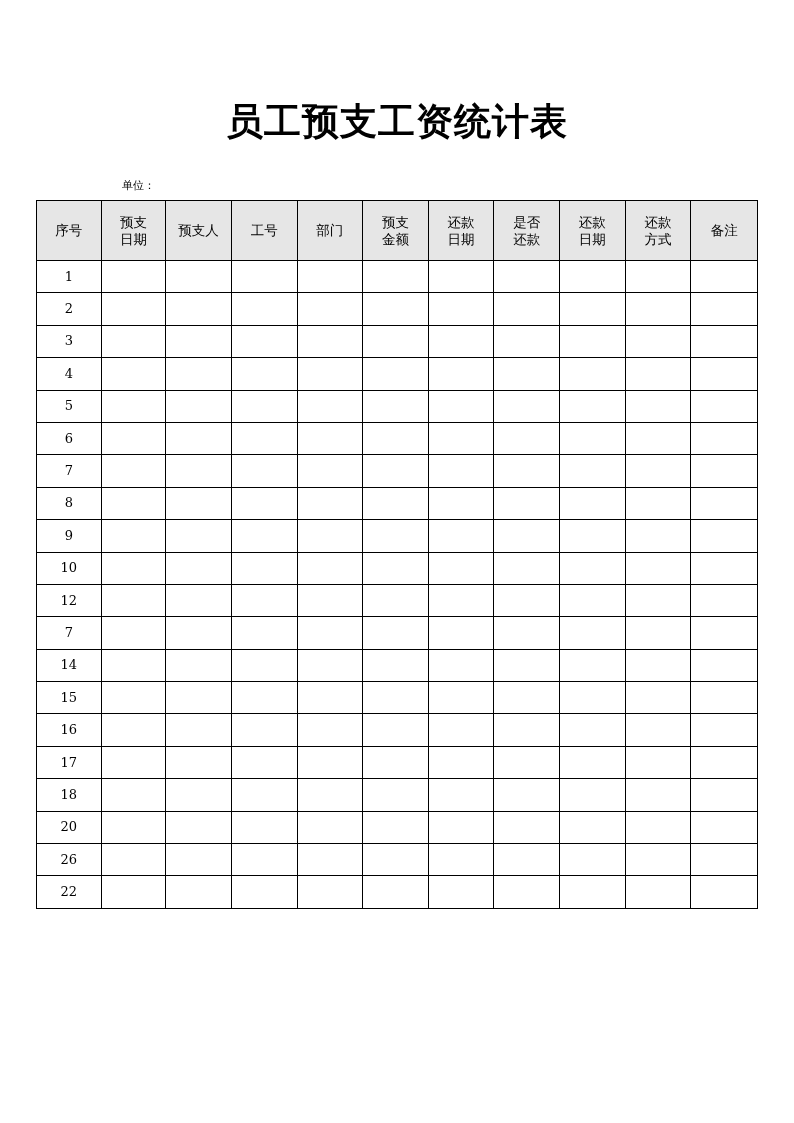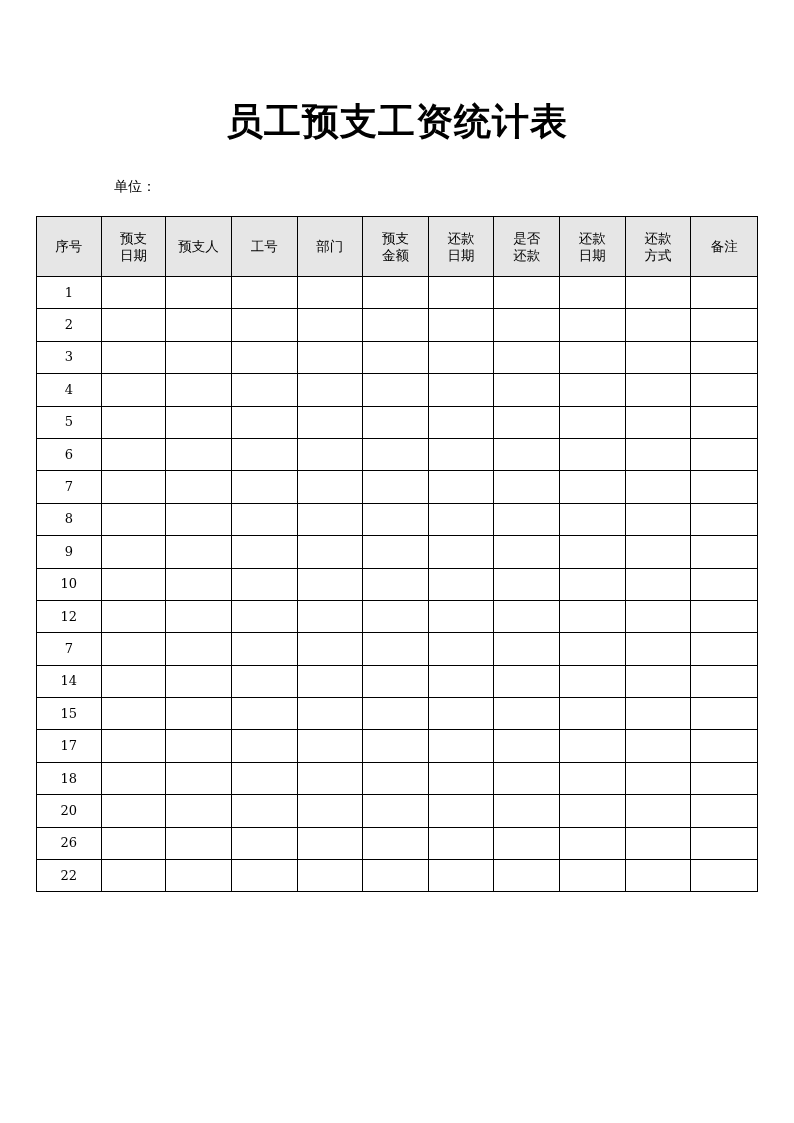--- a/index.html
+++ b/index.html
@@ -38,42 +38,41 @@
     font-weight: 700;
     line-height: 44px;
     letter-spacing: 1px;
     color: #000000;
     white-space: nowrap;
   }
 
   
   .unit-label {
     position: absolute;
-    left: 114px;
+    left: 122px;
     top: 177px;
     font-family: "DejaVu Sans", "Liberation Sans", sans-serif;
-    font-size: 14px;
+    font-size: 11px;
     line-height: 18px;
     color: #000000;
     white-space: nowrap;
   }
 
   
   .table-wrap {
     position: absolute;
     left: 36px;
     top: 200px;
     width: 722px;
   }
   table.sheet {
     border-collapse: collapse;
     table-layout: fixed;
     width: 722px;
     border: 1px solid #000000;
-    margin-top: 16px;
   }
   table.sheet th,
   table.sheet td {
     border: 1px solid #000000;
     padding: 0;
     margin: 0;
     text-align: center;
     vertical-align: middle;
     font-weight: normal;
   }
@@ -348,20 +347,33 @@
             <td></td>
             <td></td>
             <td></td>
             <td></td>
             <td></td>
             <td></td>
             <td></td>
             <td></td>
           </tr>
           <tr>
+            <td class="idx">16</td>
+            <td></td>
+            <td></td>
+            <td></td>
+            <td></td>
+            <td></td>
+            <td></td>
+            <td></td>
+            <td></td>
+            <td></td>
+            <td></td>
+          </tr>
+          <tr>
             <td class="idx">17</td>
             <td></td>
             <td></td>
             <td></td>
             <td></td>
             <td></td>
             <td></td>
             <td></td>
             <td></td>
             <td></td>

